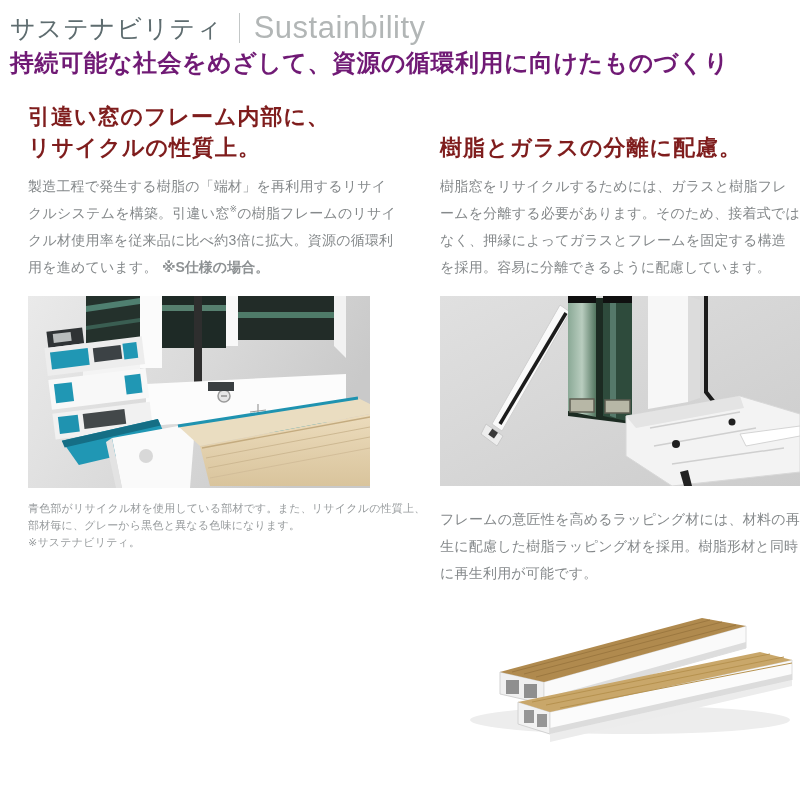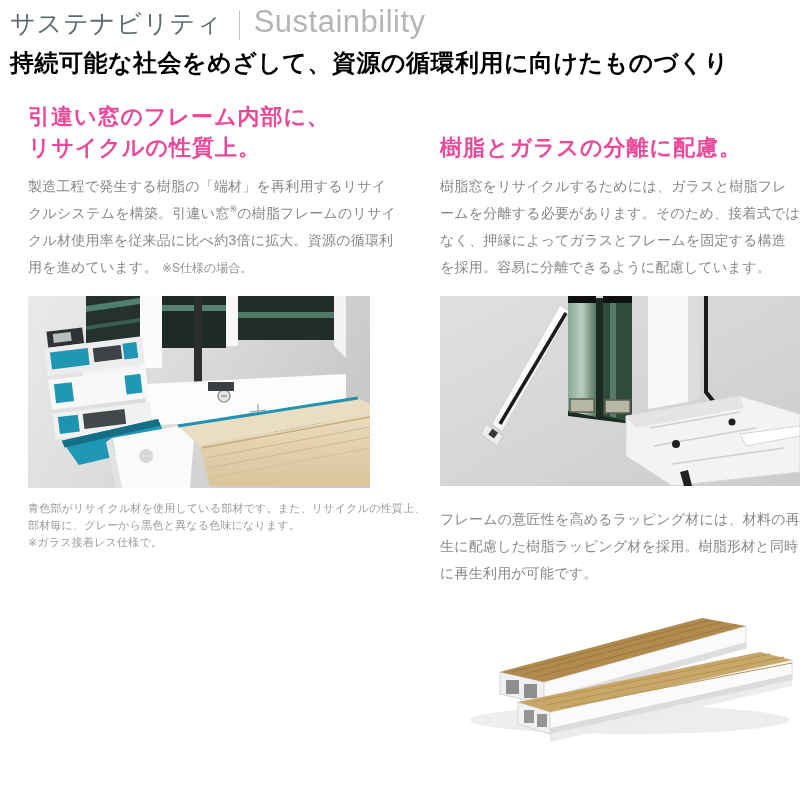--- a/index.html
+++ b/index.html
@@ -5,44 +5,44 @@
   * { box-sizing: border-box; margin: 0; padding: 0; }
   html, body { background: #ffffff; }
   body {
     width: 800px; height: 800px;
     font-family: "Liberation Sans", "DejaVu Sans", sans-serif;
     overflow: hidden;
   }
   .page { width: 800px; height: 800px; overflow: hidden; background: #fff; }
 
   
-  .hdr { display: flex; align-items: flex-end; padding: 16px 0 0 10px; height: 40px; }
+  .hdr { display: flex; align-items: center; padding: 16px 0 0 10px; height: 40px; }
   .hdr .t-jp { font-size: 25px; color: #5e6c6f; letter-spacing: 1px; }
   .hdr-divider { width: 1px; height: 30px; background: #c3c7c7; margin: 0 14px 0 16px; }
   .hdr .t-en { font-size: 31px; color: #b2b6b6; letter-spacing: 0.5px; }
 
   .tagline {
     margin-top: 7px; padding-left: 10px;
-    font-size: 24px; font-weight: bold; color: #000000; letter-spacing: 0.5px;
+    font-size: 24px; font-weight: bold; color: #701a75; letter-spacing: 0.5px;
   }
 
   
   .cols { display: flex; margin-top: 22px; padding-left: 28px; gap: 40px; }
   .col-left  { width: 372px; }
   .col-right { width: 360px; }
 
   .heading {
-    font-size: 22px; line-height: 1.42; color: #ec4899;
+    font-size: 22px; line-height: 1.42; color: #7f1d1d;
     font-weight: 600; letter-spacing: 1px; margin-bottom: 10px;
   }
   .bodytext {
     font-size: 14px; line-height: 1.92; color: #85898b; letter-spacing: 0.2px;
   }
   .sup-note { font-size: 9px; vertical-align: super; }
-  .footnote { font-size: 12px; color: #8d9193; letter-spacing: 0; }
+  .footnote { font-size: 14px; color: #8d9193; letter-spacing: 0; font-weight: bold; }
 
   figure { margin-top: 15px; }
   figure svg { display: block; }
 
   .caption {
     margin-top: 12px; width: 402px;
     font-size: 11px; line-height: 1.55; color: #989c9e; letter-spacing: 0.2px;
   }
   .caption-note { font-size: 11px; color: #989c9e; line-height: 1.55; }
 
@@ -147,21 +147,21 @@
             <path d="M178,162 L342,131" stroke="#cdb892" stroke-width="1" fill="none"></path>
             <path d="M180,172 L342,141" stroke="#cdb892" stroke-width="1" fill="none"></path>
             <path d="M182,182 L342,152" stroke="#d2bd99" stroke-width="1" fill="none"></path>
             <path d="M174,152 L342,121" stroke="#c4ab7f" stroke-width="1.4" fill="none"></path>
           </g>
         </svg>
       </figure>
 
       <div class="caption">
         <span>青色部がリサイクル材を使用している部材です。また、リサイクルの性質上、部材毎に、グレーから黒色と異なる色味になります。</span><br>
-        <span class="caption-note">※ガラス接着レス仕様で。</span>
+        <span class="caption-note">※サステナビリティ。</span>
       </div>
     </section>
 
     <section class="col-right">
 
       <div>
         <h3 class="heading">
           <br>
           <span>樹脂とガラスの分離に配慮。</span>
         </h3>

